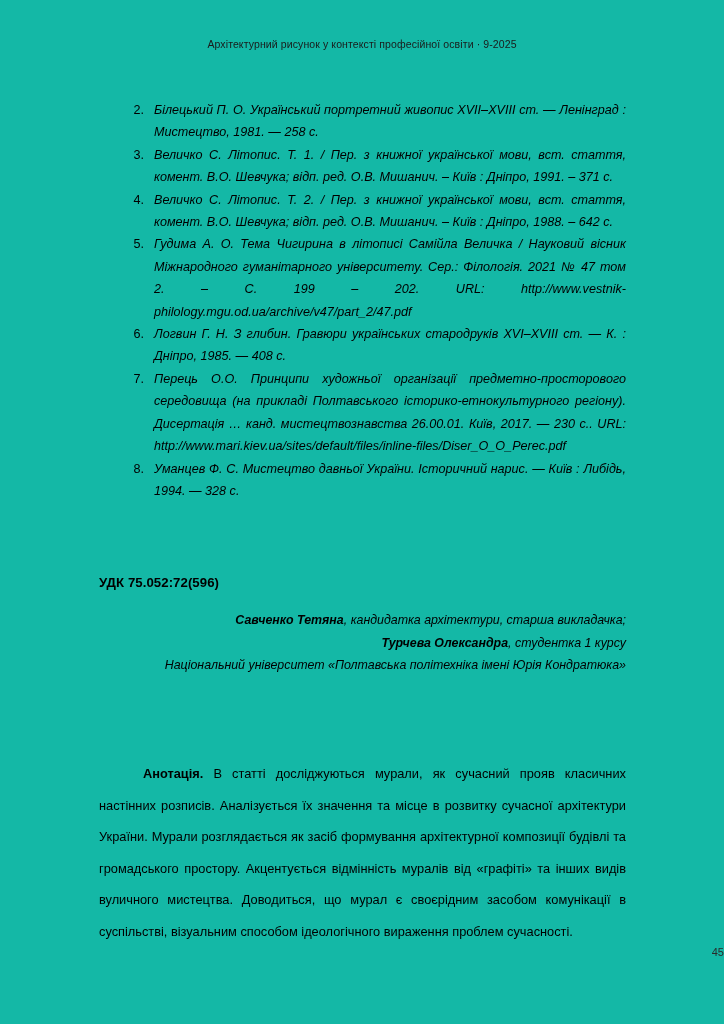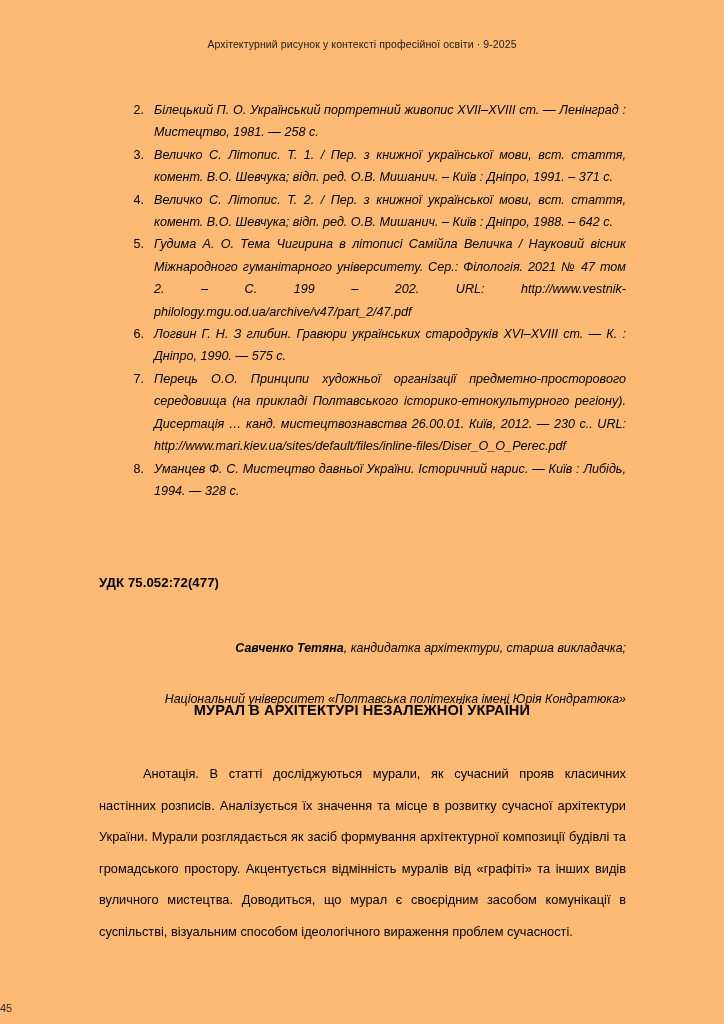--- a/index.html
+++ b/index.html
@@ -10,21 +10,21 @@
   }
   body {
     font-family: "Liberation Sans", "DejaVu Sans", sans-serif;
     color: #000000;
   }
   .page {
     position: relative;
     width: 724px;
     height: 1024px;
     margin: 0 auto;
-    background: #fdba74;
+    background: #14b8a6;
     overflow: hidden;
     box-sizing: border-box;
   }
 
   
   .running-head {
     position: absolute;
     top: 38px;
     left: 0;
     width: 724px;
@@ -84,21 +84,20 @@
     left: 99px;
     width: 527px;
     text-align: right;
     font-size: 12.4px;
     line-height: 22.6px;
     font-style: italic;
   }
   .authors .line {
     display: block;
     white-space: nowrap;
-    margin-top: 28px;
   }
   .author-name {
     font-weight: bold;
     font-style: italic;
   }
   .affiliation {
   }
 
   
   .article-title {
@@ -119,30 +118,30 @@
     left: 99px;
     width: 527px;
     font-size: 12.8px;
     line-height: 31.6px;
     text-align: justify;
     text-justify: inter-word;
     text-indent: 44px;
     hyphens: none;
   }
   .abstract .kw {
-    font-weight: normal;
+    font-weight: bold;
   }
 
   
   .folio {
     position: absolute;
-    top: 1002px;
+    top: 946px;
     left: 0;
     width: 724px;
-    text-align: left;
+    text-align: right;
     font-size: 11px;
     color: #2a2a2a;
   }
 </style>
 </head>
 <body>
 
 <div class="page">
 
   <div class="running-head">Архітектурний рисунок у контексті професійної освіти · 9-2025</div>
@@ -164,45 +163,47 @@
       <span class="ref-text">Величко С. Літопис. Т. 2. / Пер. з книжної української мови, вст. стаття, комент. В.О. Шевчука; відп. ред. О.В. Мишанич. – Київ : Дніпро, 1988. – 642 с.</span>
     </div>
 
     <div class="ref-item">
       <span class="ref-num">5.</span>
       <span class="ref-text">Гудима А. О. Тема Чигирина в літописі Самійла Величка / Науковий вісник Міжнародного гуманітарного університету. Сер.: Філологія. 2021 № 47 том 2. – С. 199 – 202. URL: http://www.vestnik-philology.mgu.od.ua/archive/v47/part_2/47.pdf</span>
     </div>
 
     <div class="ref-item">
       <span class="ref-num">6.</span>
-      <span class="ref-text">Логвин Г. Н. З глибин. Гравюри українських стародруків XVI–XVIII ст. — К. : Дніпро, 1990. — 575 с.</span>
+      <span class="ref-text">Логвин Г. Н. З глибин. Гравюри українських стародруків XVI–XVIII ст. — К. : Дніпро, 1985. — 408 с.</span>
     </div>
 
     <div class="ref-item">
       <span class="ref-num">7.</span>
-      <span class="ref-text">Перець О.О. Принципи художньої організації предметно-просторового середовища (на прикладі Полтавського історико-етнокультурного регіону). Дисертація … канд. мистецтвознавства 26.00.01. Київ, 2012. — 230 с.. URL: http://www.mari.kiev.ua/sites/default/files/inline-files/Diser_O_O_Perec.pdf</span>
+      <span class="ref-text">Перець О.О. Принципи художньої організації предметно-просторового середовища (на прикладі Полтавського історико-етнокультурного регіону). Дисертація … канд. мистецтвознавства 26.00.01. Київ, 2017. — 230 с.. URL: http://www.mari.kiev.ua/sites/default/files/inline-files/Diser_O_O_Perec.pdf</span>
     </div>
 
     <div class="ref-item">
       <span class="ref-num">8.</span>
       <span class="ref-text">Уманцев Ф. С. Мистецтво давньої України. Історичний нарис. — Київ : Либідь, 1994. — 328 с.</span>
     </div>
 
   </div>
 
-  <div class="udc">УДК 75.052:72(477)</div>
+  <div class="udc">УДК 75.052:72(596)</div>
 
   <div class="authors">
     <span class="line">
       <span class="author-name">Савченко Тетяна</span><span>, кандидатка архітектури, старша викладачка;</span>
     </span>
+    <span class="line">
+      <span class="author-name">Турчева Олександра</span><span>, студентка 1 курсу</span>
+    </span>
     <span class="line affiliation">Національний університет «Полтавська політехніка імені Юрія Кондратюка»</span>
   </div>
 
-  <div class="article-title">МУРАЛ В АРХІТЕКТУРІ НЕЗАЛЕЖНОЇ УКРАЇНИ</div>
 
   <div class="abstract">
     <span class="kw">Анотація.</span><span> В статті досліджуються мурали, як сучасний прояв класичних настінних розписів. Аналізується їх значення та місце в розвитку сучасної архітектури України. Мурали розглядається як засіб формування архітектурної композиції будівлі та громадського простору. Акцентується відмінність муралів від «графіті» та інших видів вуличного мистецтва.   Доводиться, що мурал є своєрідним засобом комунікації в суспільстві, візуальним способом ідеологічного вираження проблем сучасності.</span>
   </div>
 
   <div class="folio">45</div>
 
 </div>
 
 </body></html>

